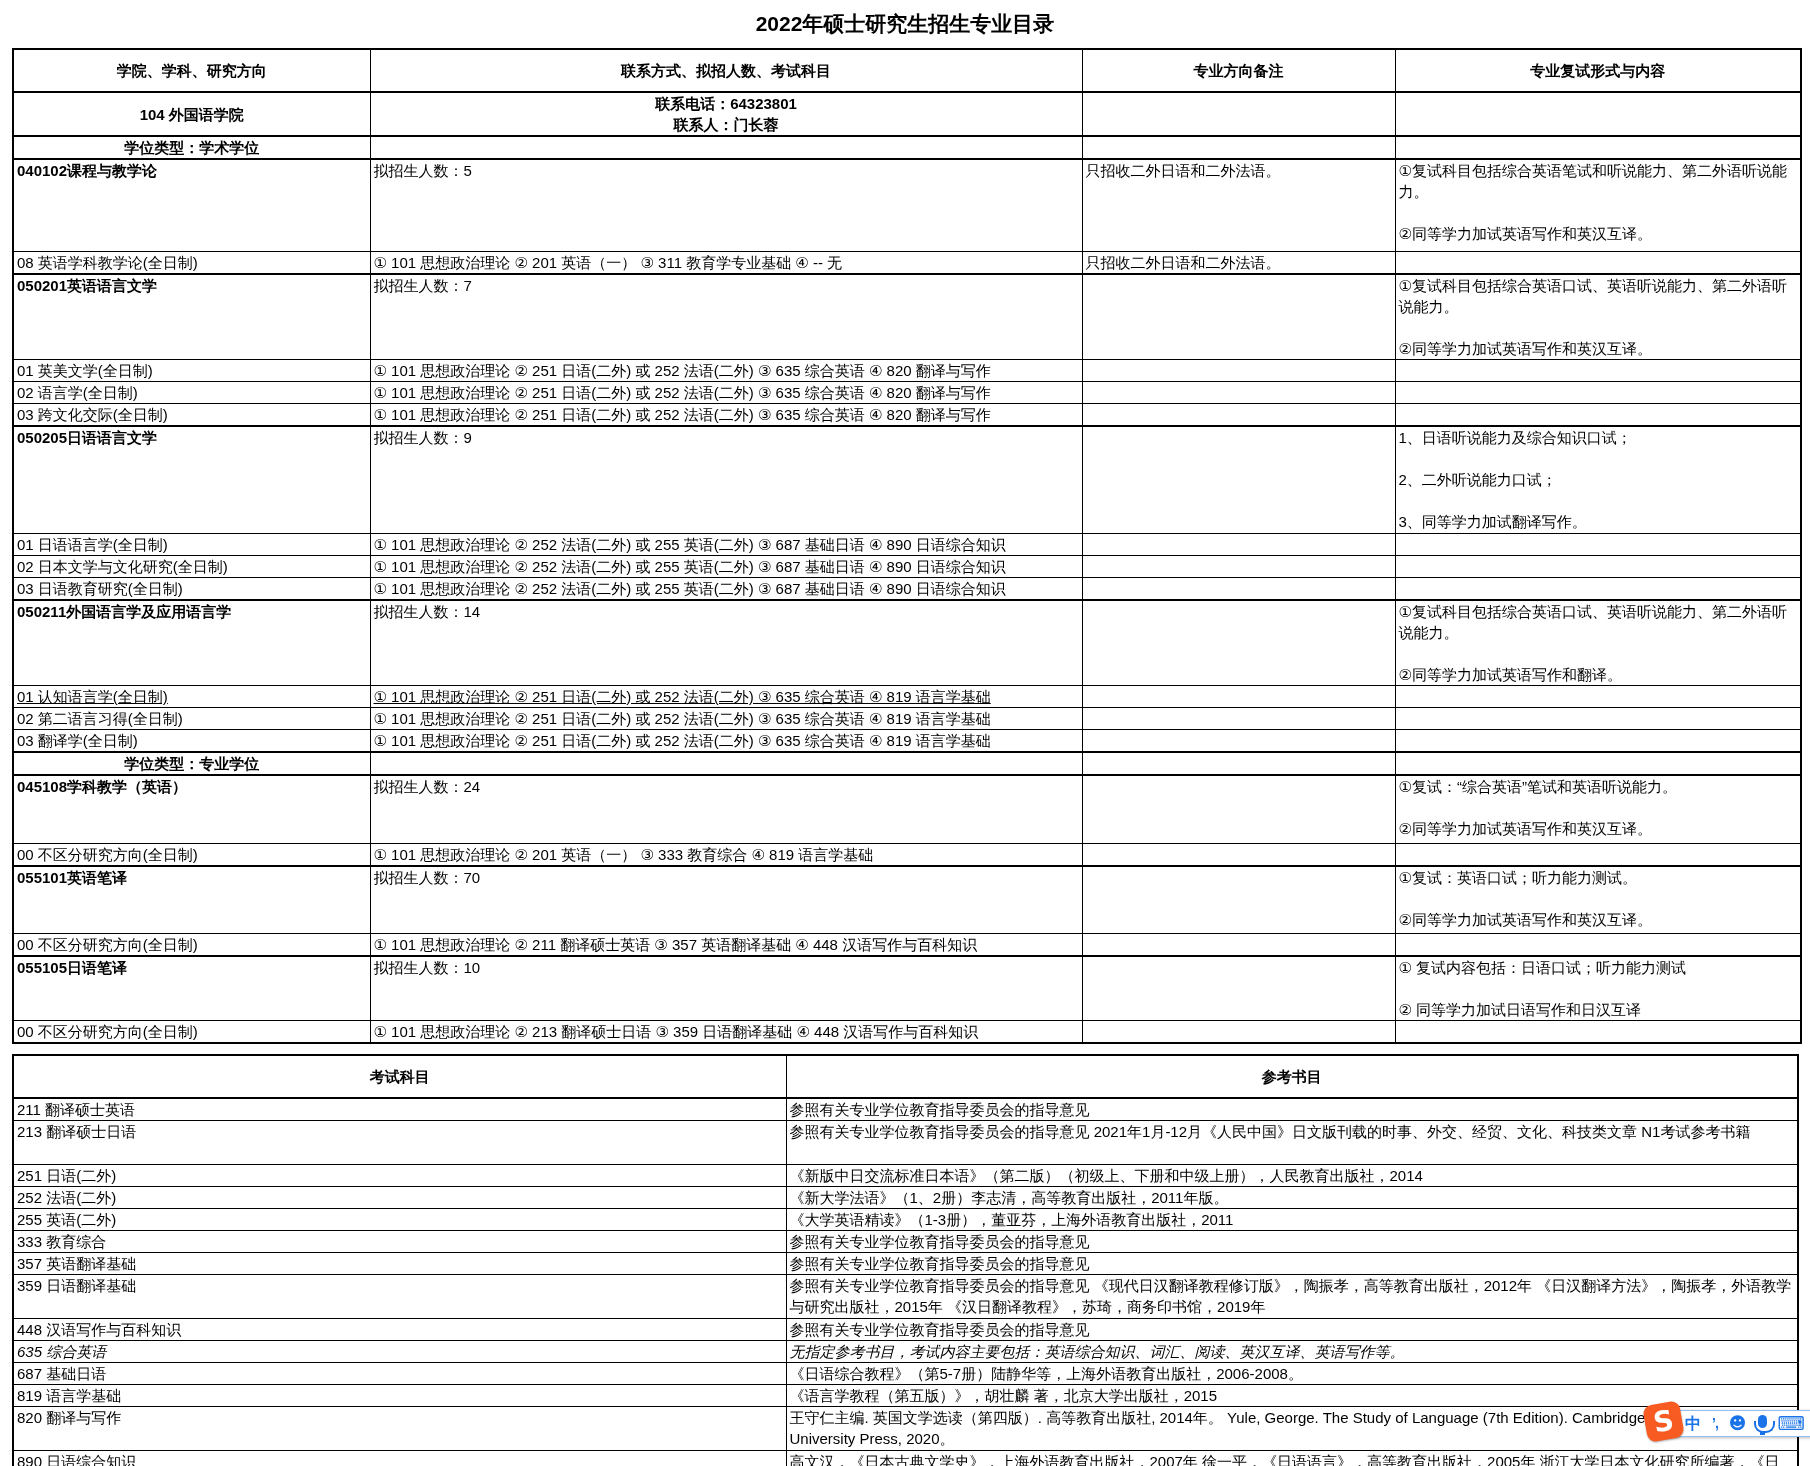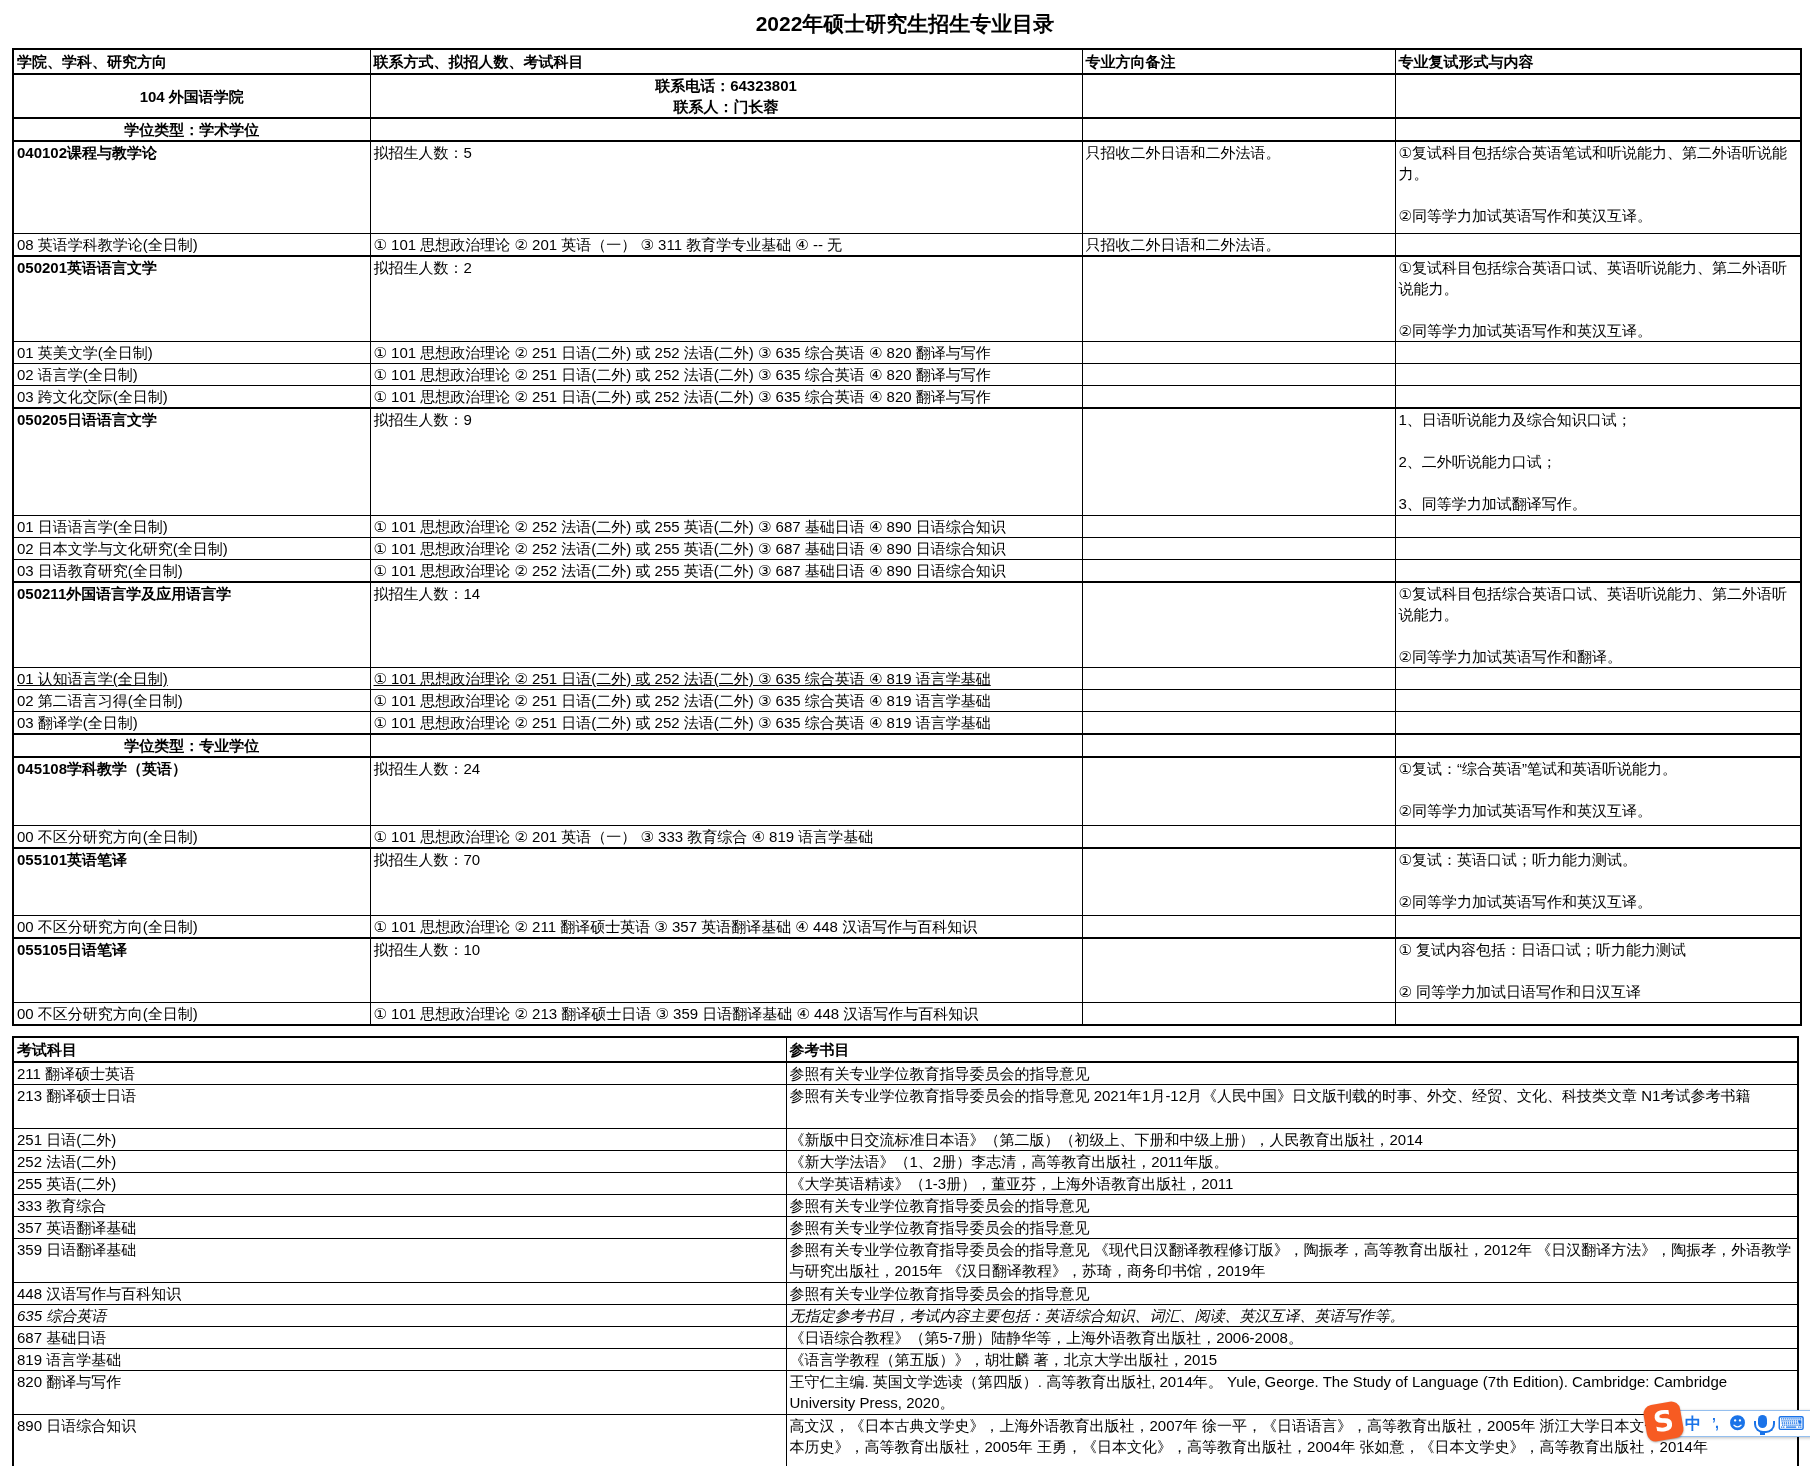--- a/index.html
+++ b/index.html
@@ -14,21 +14,21 @@
     font-size:21px; font-weight:bold;
   }
   table {
     border-collapse:collapse; table-layout:fixed;
     margin-left:12px; border:2px solid #000; background:#fff;
   }
   td, th {
     border:1px solid #000; font-size:15px; line-height:21px;
     padding:0 3px; white-space:pre-line; overflow:hidden; vertical-align:middle;
   }
-  th { font-weight:bold; text-align:left; border-bottom:2px solid #000; padding:1px 3px; }
+  th { font-weight:bold; text-align:center; border-bottom:2px solid #000; padding:10px 3px; }
   td.b { font-weight:bold; }
   td.c { text-align:center; }
   tr.r-program > td, tr.r-ref > td { vertical-align:top; }
   tr.r-program > td, tr.r-section > td, tr.r-info > td { border-top:2px solid #000; }
   #exam-table { margin-top:10px; }
 
   
   .ime {
     position:absolute; left:1668px; top:1410px; width:170px; height:27px;
     background:#fff; border:1px solid #94bfef; box-shadow:0 1px 3px rgba(0,0,0,.25);
@@ -95,21 +95,21 @@
 ②同等学力加试英语写作和英汉互译。</td>
       </tr>
       <tr class="r-sub" style="height: 22px;">
         <td>08 英语学科教学论(全日制)</td>
         <td>① 101 思想政治理论 ② 201 英语（一） ③ 311 教育学专业基础 ④ -- 无</td>
         <td>只招收二外日语和二外法语。</td>
         <td></td>
       </tr>
       <tr class="r-program" style="height: 84px;">
         <td class="b">050201英语语言文学</td>
-        <td>拟招生人数：2</td>
+        <td>拟招生人数：7</td>
         <td></td>
         <td>①复试科目包括综合英语口试、英语听说能力、第二外语听说能力。
 
 ②同等学力加试英语写作和英汉互译。</td>
       </tr>
       <tr class="r-sub" style="height: 22px;">
         <td>01 英美文学(全日制)</td>
         <td>① 101 思想政治理论 ② 251 日语(二外) 或 252 法语(二外) ③ 635 综合英语 ④ 820 翻译与写作</td>
         <td></td>
         <td></td>

